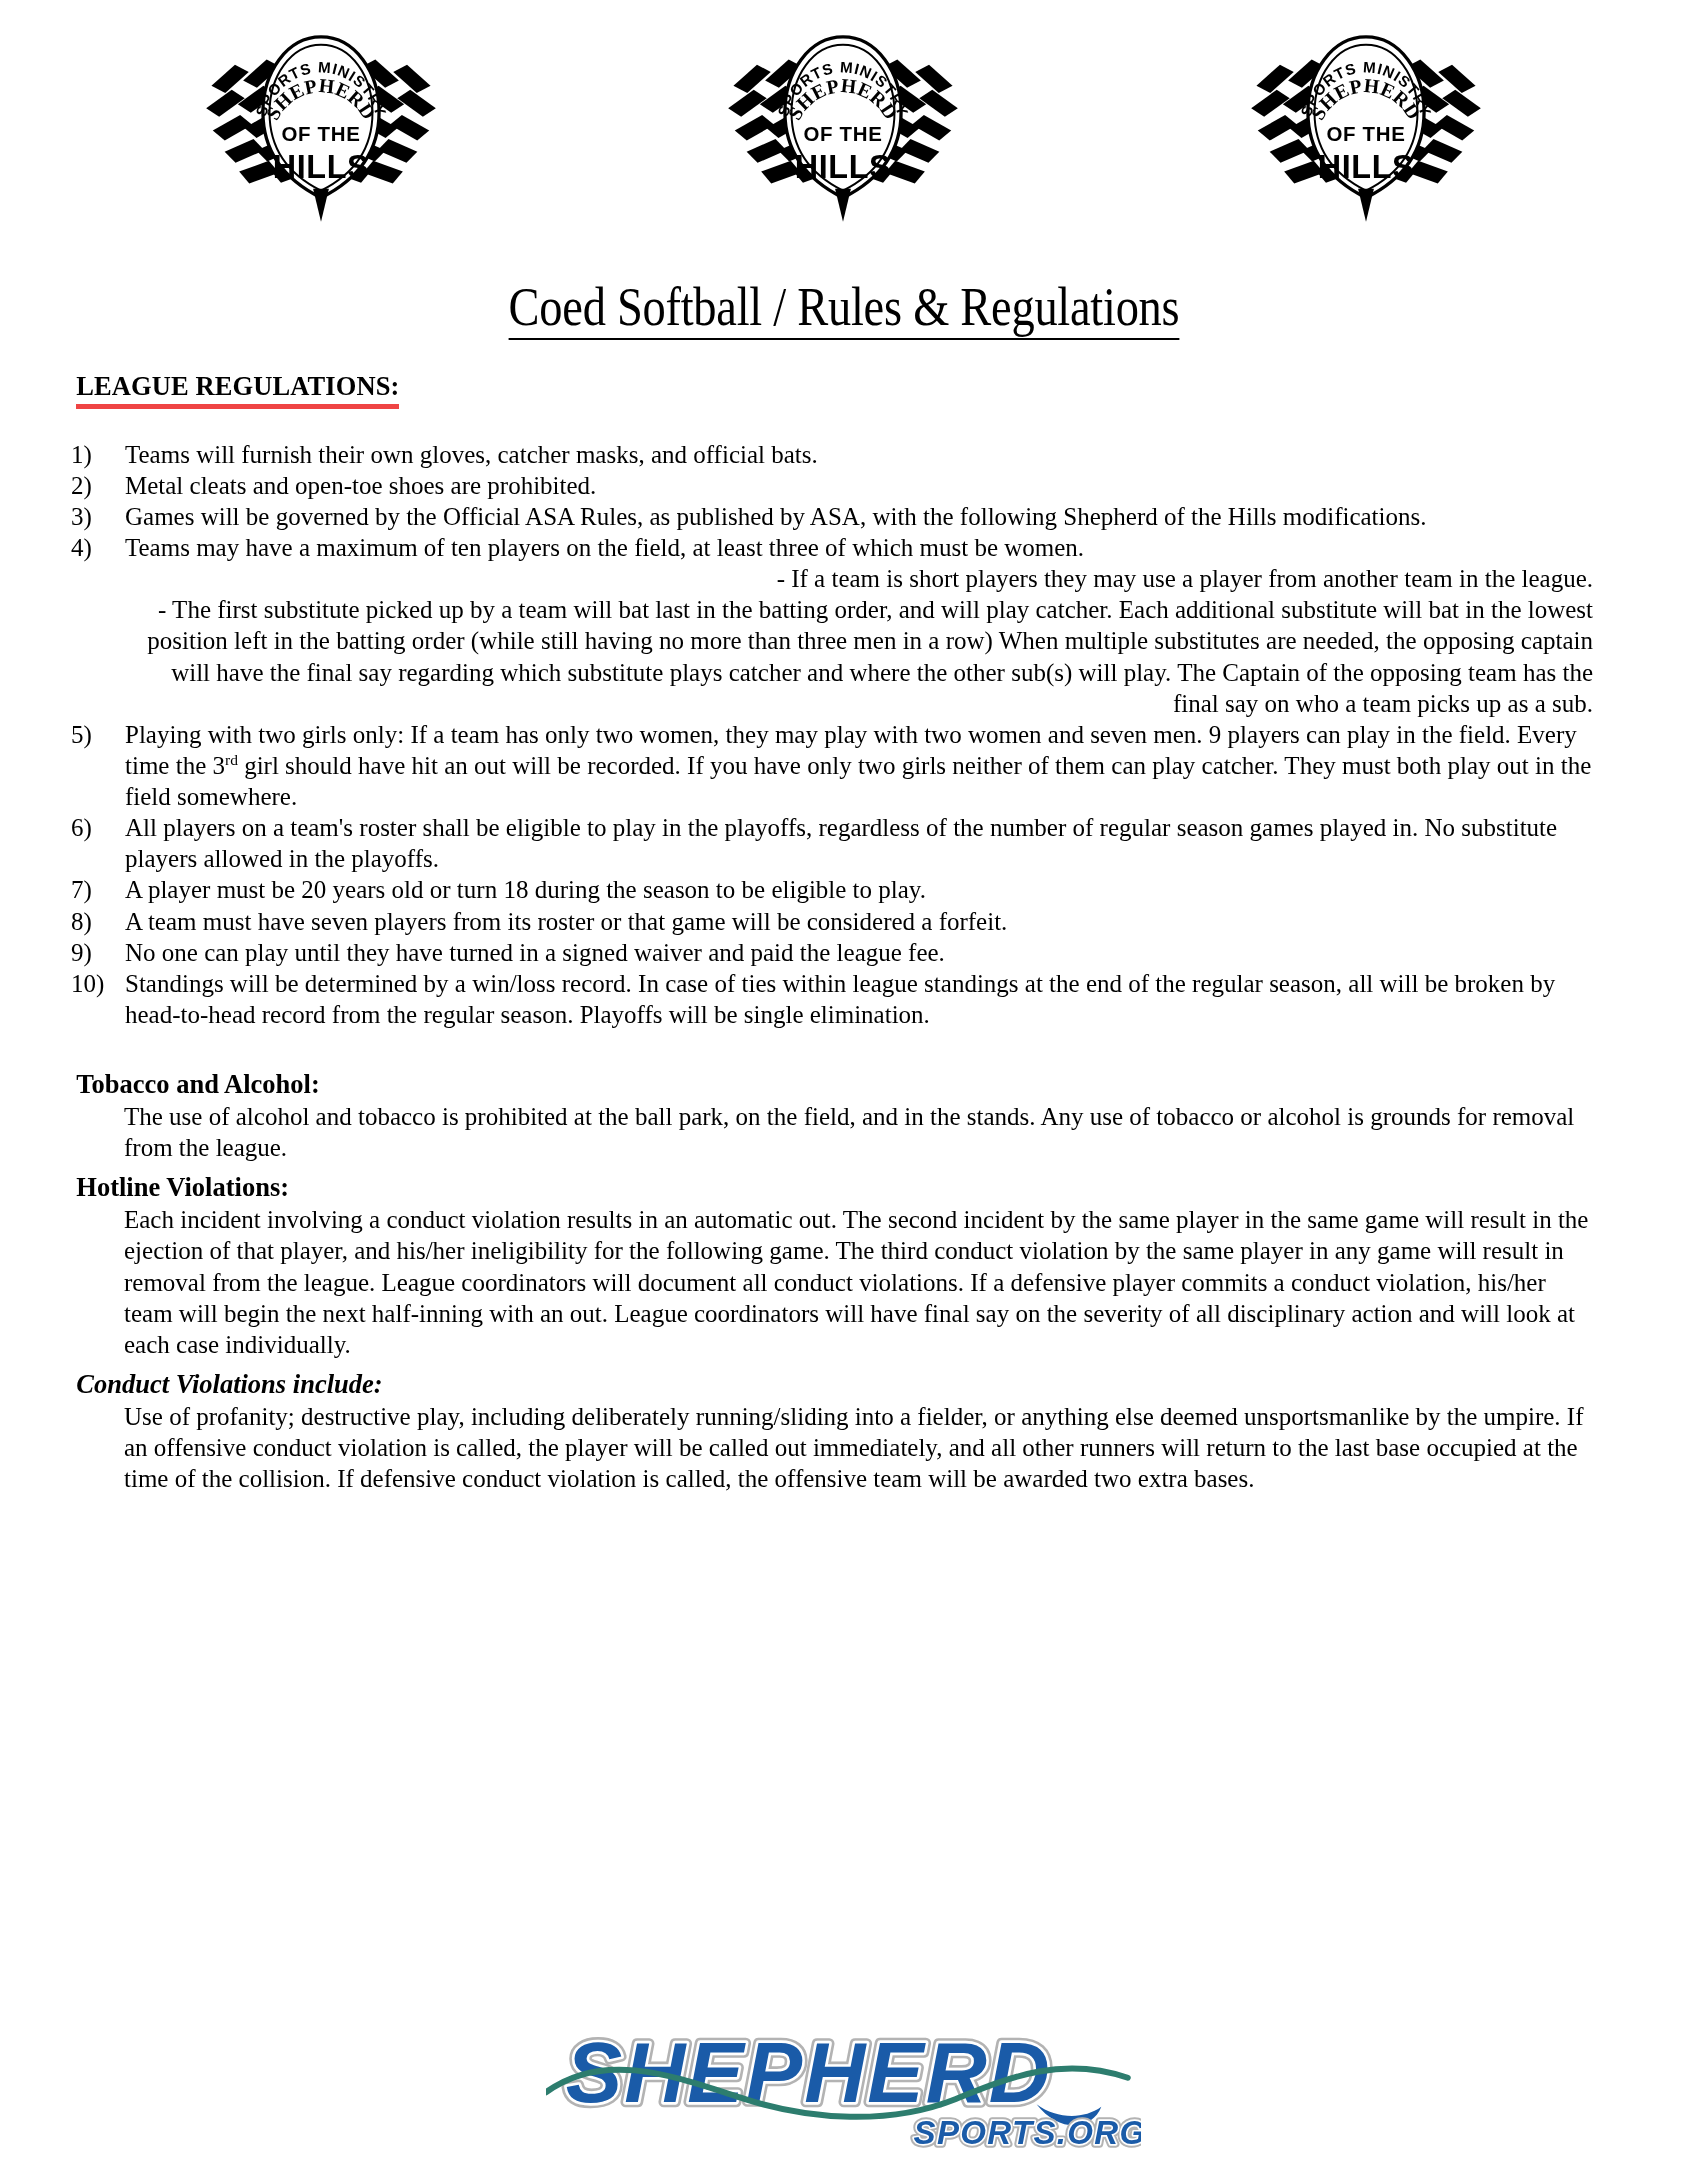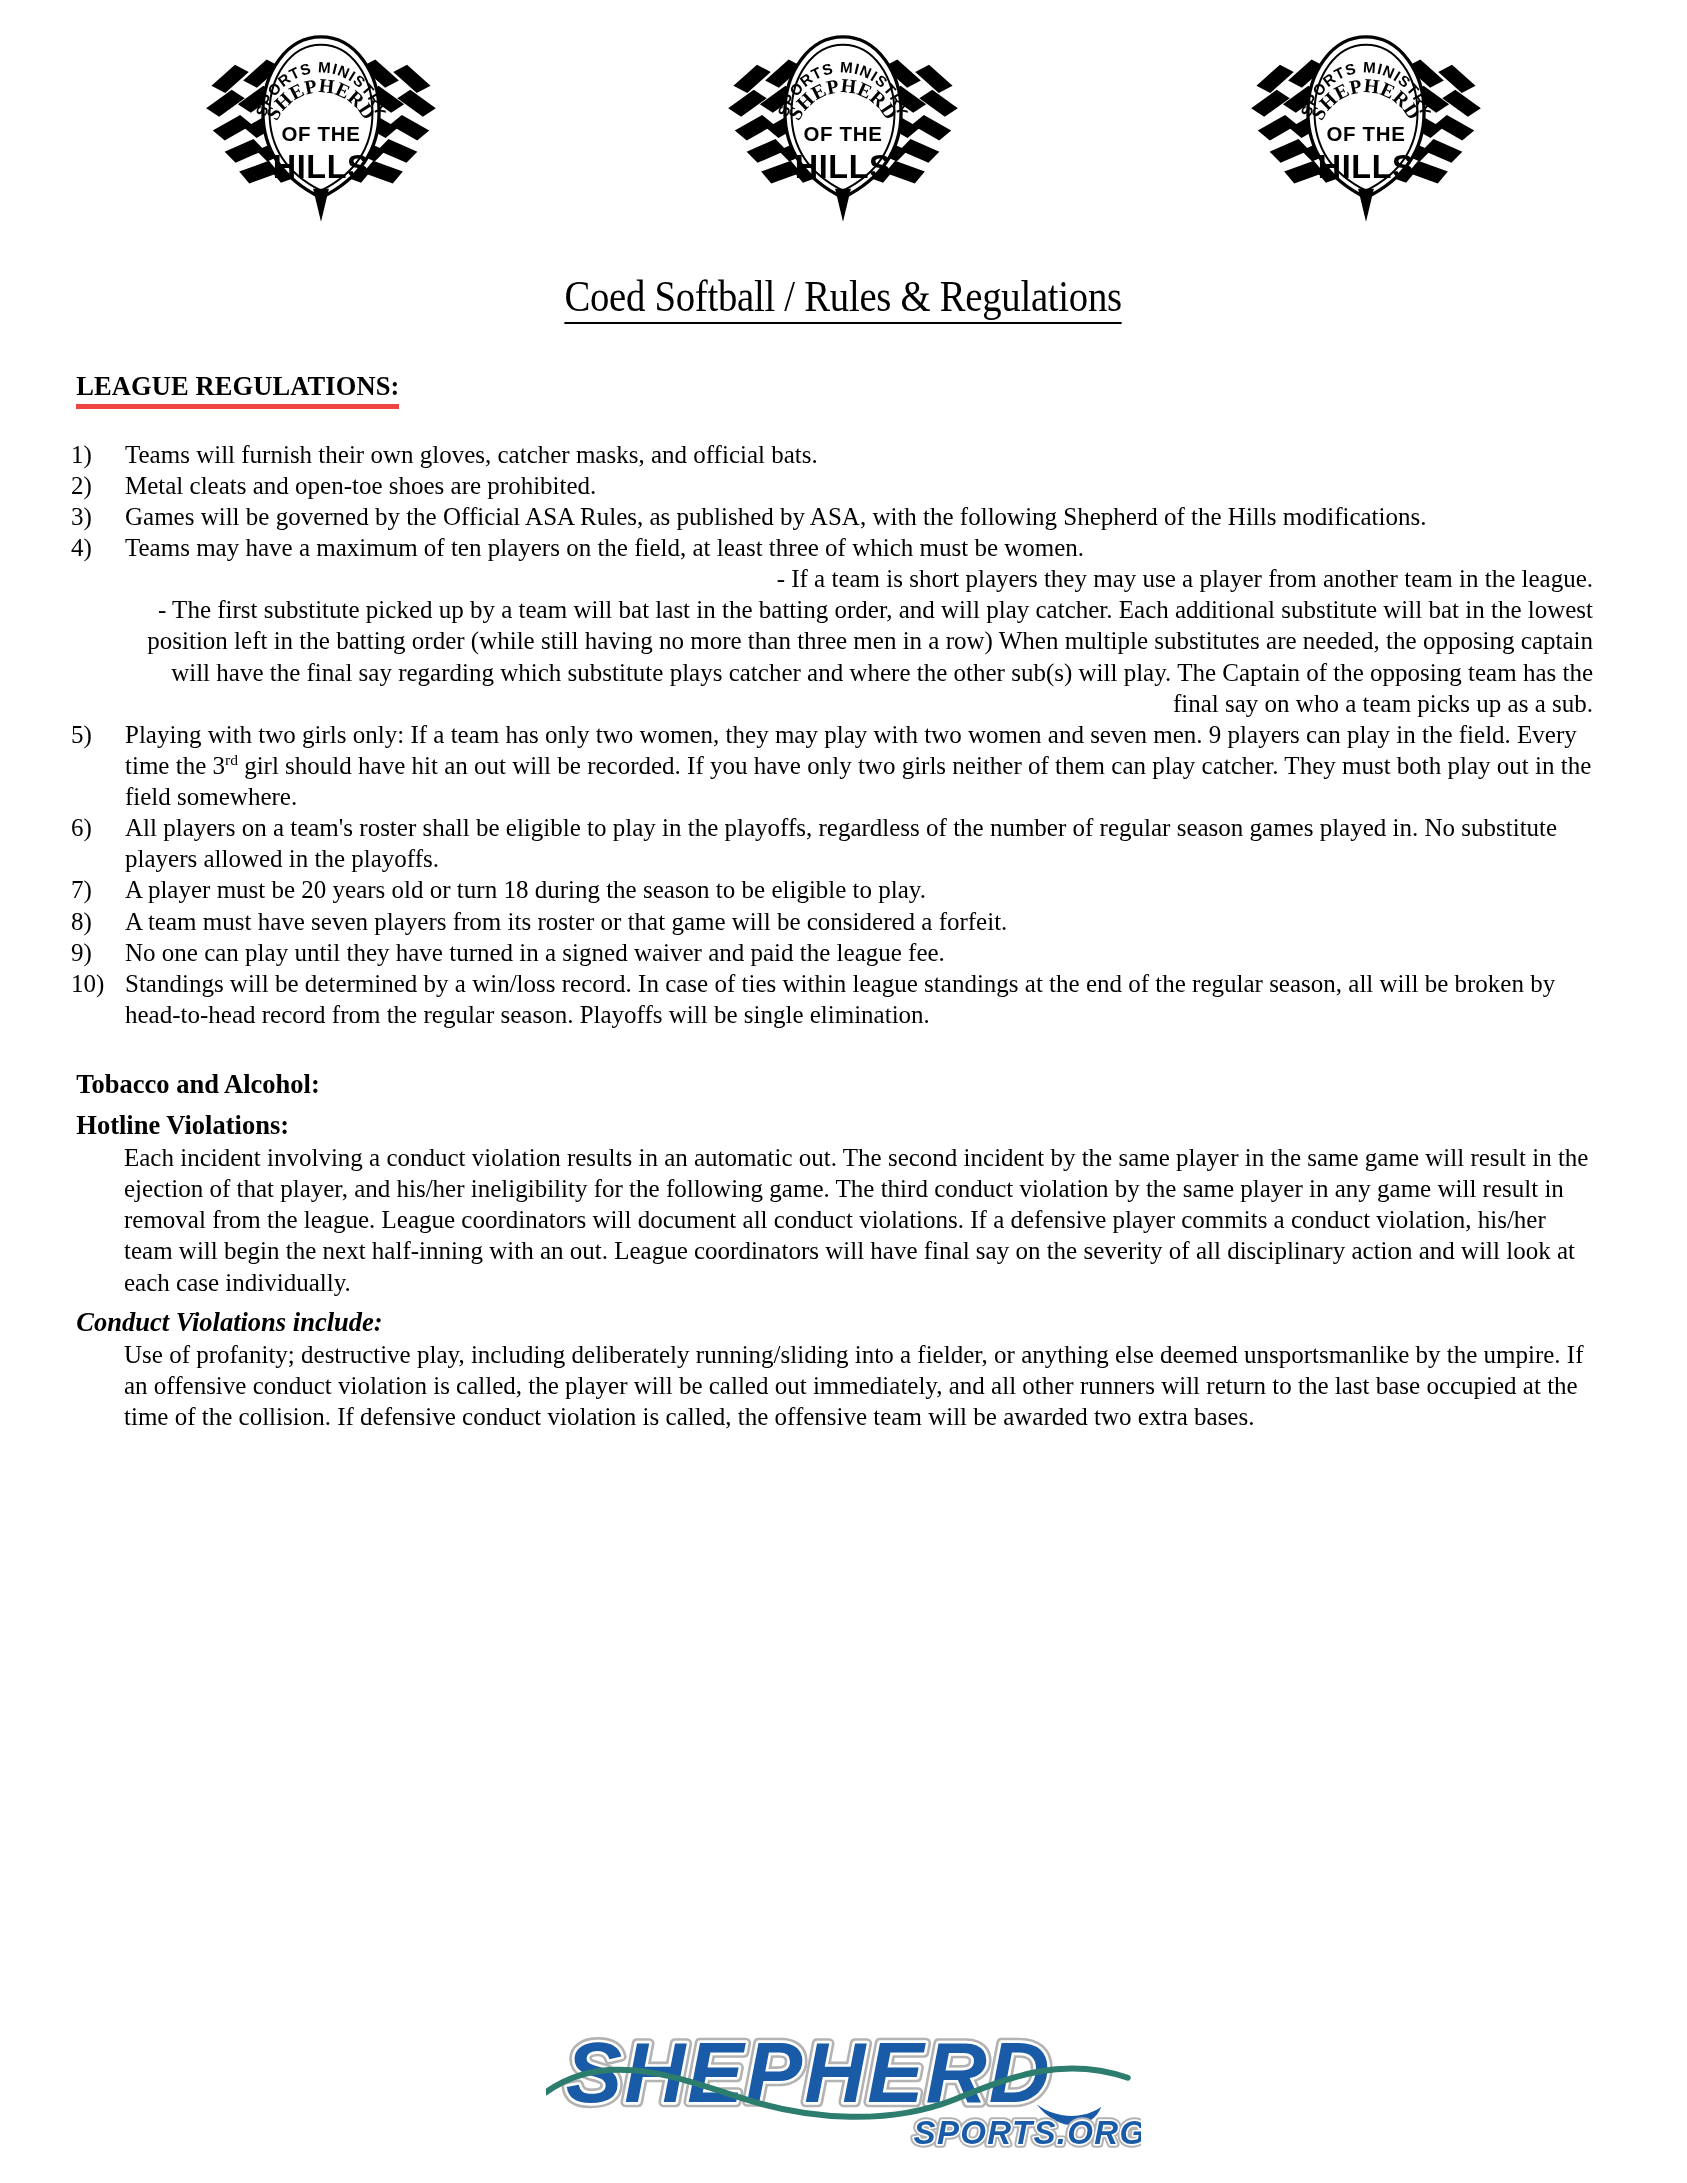--- a/index.html
+++ b/index.html
@@ -48,21 +48,21 @@
   .wing-logo svg { display: block; width: 100%; height: 100%; }
 
   
   .doc-title {
     position: absolute;
     top: 243px;
     left: 0;
     width: 1687px;
     text-align: center;
     font-family: "Liberation Serif", "DejaVu Serif", serif;
-    font-size: 45px;
+    font-size: 54px;
     line-height: 1.06;
     letter-spacing: -0.3px;
     font-weight: 400;
     white-space: nowrap;
   }
   .doc-title span.t {
     display: inline-block;
     border-bottom: 2px solid #000;
     padding-bottom: 1.3px;
     transform: scaleX(0.86);
@@ -597,20 +597,21 @@
           </span>
         </li>
 
       </ol>
     </div>
 
     <div class="spacer-lg"></div>
 
     <div class="block">
       <div class="blk-head">Tobacco and Alcohol:</div>
+      <div class="blk-body">The use of alcohol and tobacco is prohibited at the ball park, on the field, and in the stands.  Any use of tobacco or alcohol is grounds for removal from the league.</div>
     </div>
 
     <div class="block">
       <div class="blk-head">Hotline Violations:</div>
       <div class="blk-body">Each incident involving a conduct violation results in an automatic out.  The second incident by the same player in the same game will result in the ejection of that player, and his/her ineligibility for the following game.  The third conduct violation by the same player in any game will result in removal from the league.  League coordinators will document all conduct violations.  If a defensive player commits a conduct violation, his/her team will begin the next half-inning with an out.  League coordinators will have final say on the severity of all disciplinary action and will look at each case individually.</div>
     </div>
 
     <div class="block">
       <div class="blk-head italic">Conduct Violations include:</div>
       <div class="blk-body">Use of profanity; destructive play, including deliberately running/sliding into a fielder, or anything else deemed unsportsmanlike by the umpire.  If an offensive conduct violation is called, the player will be called out immediately, and all other runners will return to the last base occupied at the time of the collision. If defensive conduct violation is called, the offensive team will be awarded two extra bases.</div>

